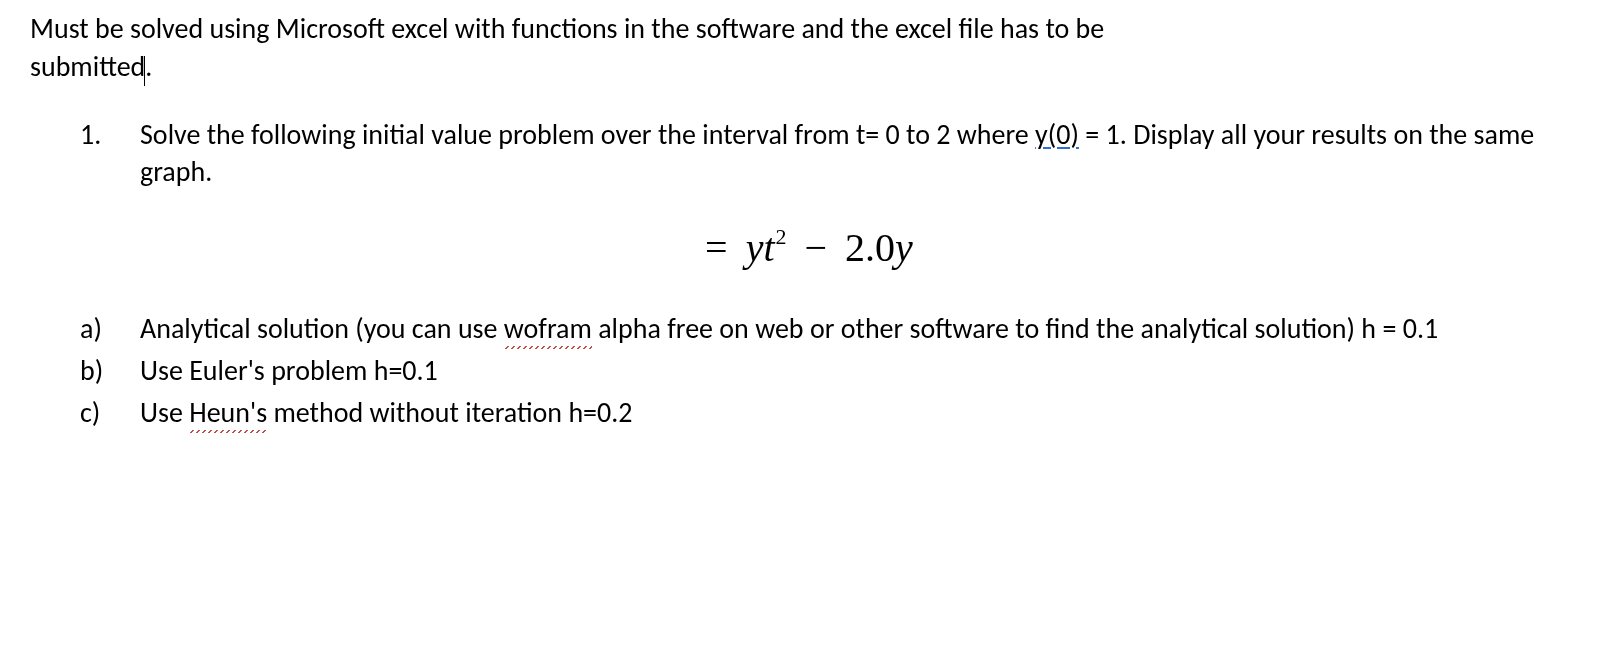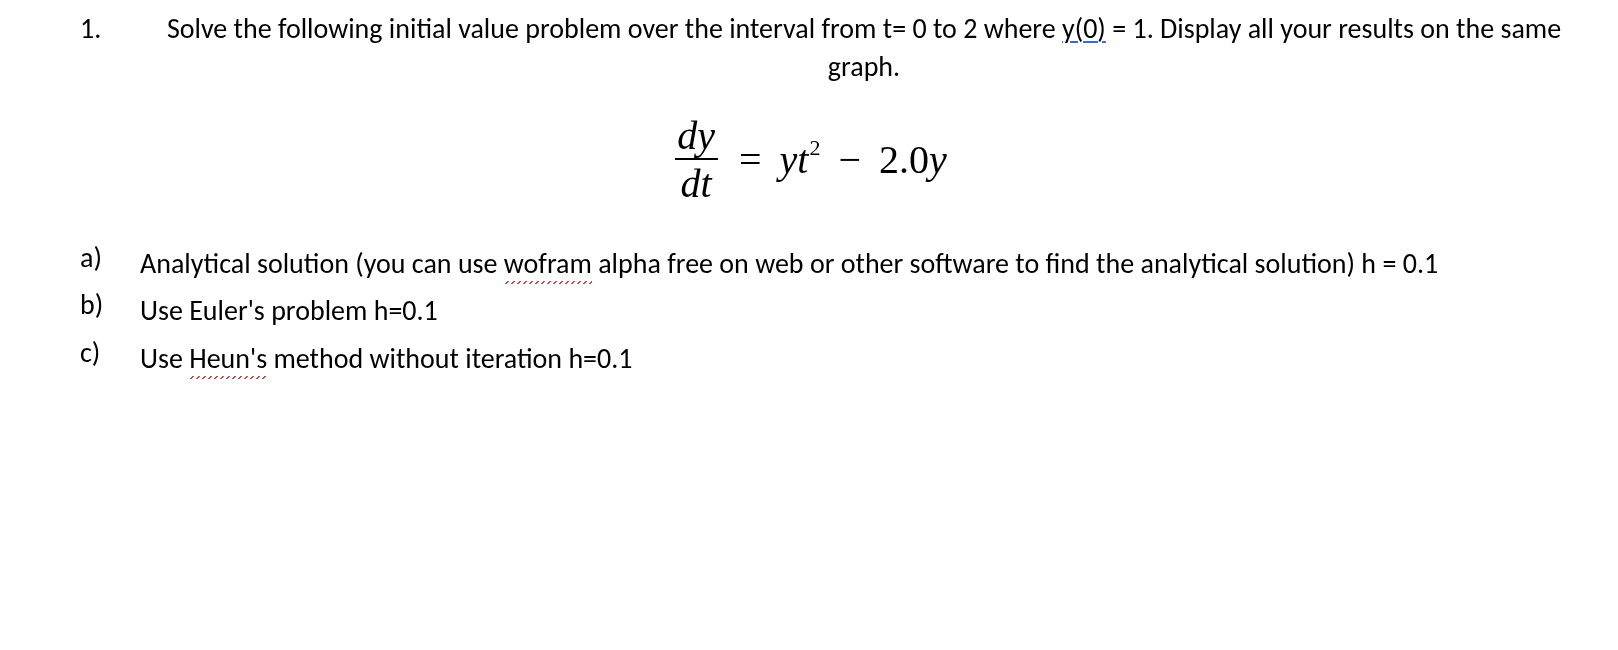--- a/index.html
+++ b/index.html
@@ -34,21 +34,20 @@
     align-items: flex-start;
     margin-left: 50px;
     margin-bottom: 20px;
   }
   .num-marker {
     flex: 0 0 auto;
     width: 60px;
   }
   .num-body {
     flex: 1 1 auto;
-    text-align: center;
   }
   .y0 {
     text-decoration: underline;
     text-decoration-color: #2e6fd6;
     text-decoration-thickness: 2px;
     text-underline-offset: 3px;
   }
   .equation-wrap {
     text-align: center;
     margin: 30px 0 35px 0;
@@ -91,49 +90,48 @@
     display: flex;
     align-items: flex-start;
     margin-bottom: 4px;
   }
   .sub-marker {
     flex: 0 0 auto;
     width: 60px;
   }
   .sub-body {
     flex: 1 1 auto;
-    margin-top: 6px;
   }
   .squiggle {
     background-image: linear-gradient(135deg, transparent 0%, transparent 40%, #c0504d 40%, #c0504d 60%, transparent 60%, transparent 100%);
     background-size: 6px 3px;
     background-repeat: repeat-x;
     background-position: 0 100%;
     padding-bottom: 3px;
   }
 </style>
 </head>
 <body>
 
 <div class="page">
 
+  <div class="intro">
+    <span>Must be solved using Microsoft excel with functions in the software and the excel file has to be</span><br>
+    <span>submitted</span><span class="cursor"></span><span>.</span>
+  </div>
 
   <div class="numbered-item">
     <div class="num-marker">1.</div>
     <div class="num-body">
       <span>Solve the following initial value problem over the interval from t= 0 to 2 where </span><span class="y0">y(0)</span><span> = 1. Display all your results on the same graph.</span>
     </div>
   </div>
 
   <div class="equation-wrap">
     <span class="equation">
-      <span class="frac">
-        <span class="numer">dy</span>
-        <span class="denom">dt</span>
-      </span>
       <span class="rm">=</span>
       <span>
         <span>yt</span><span class="sup">2</span>
       </span>
       <span class="rm">−</span>
       <span>
         <span class="rm">2.0</span><span>y</span>
       </span>
     </span>
   </div>
@@ -150,19 +148,19 @@
     <div class="sub-item">
       <div class="sub-marker">b)</div>
       <div class="sub-body">
         <span>Use Euler's problem h=0.1</span>
       </div>
     </div>
 
     <div class="sub-item">
       <div class="sub-marker">c)</div>
       <div class="sub-body">
-        <span>Use </span><span class="squiggle">Heun's</span><span> method without iteration h=0.1</span>
+        <span>Use </span><span class="squiggle">Heun's</span><span> method without iteration h=0.2</span>
       </div>
     </div>
 
   </div>
 
 </div>
 
 </body></html>

